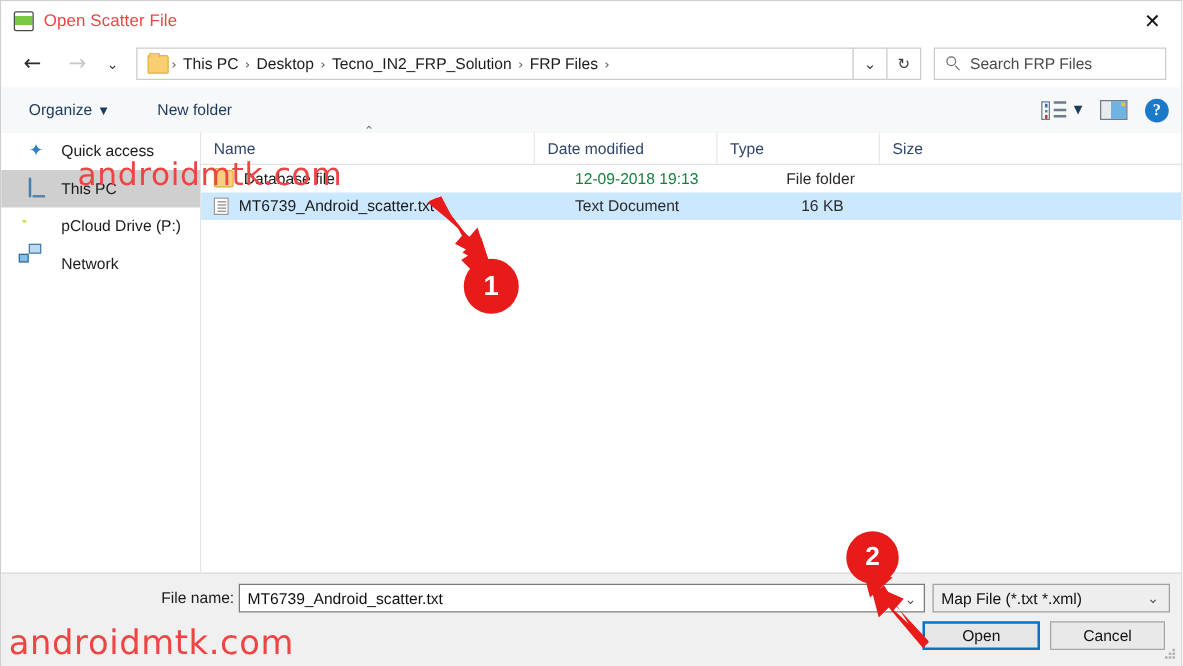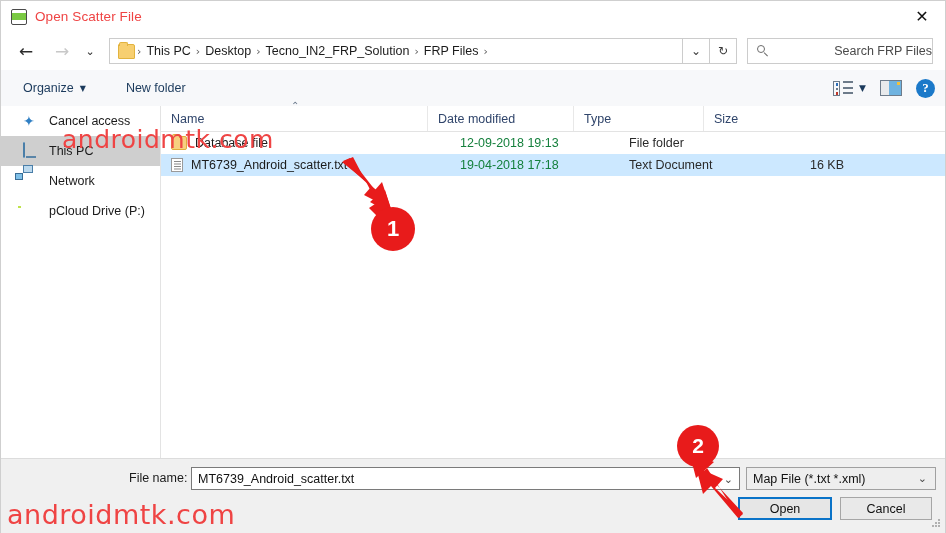--- a/index.html
+++ b/index.html
@@ -80,21 +80,21 @@
   }
   .nav-sq {
     width: 28px; height: 26px; border: 1px solid #cccccc; background: #ffffff;
     display: flex; align-items: center; justify-content: center;
     font-size: 12px; color: #3a3a3a; box-sizing: border-box; margin-left: -1px;
     font-family: "DejaVu Sans", sans-serif;
   }
   .searchbox {
     position: absolute; left: 746px; top: 37px; width: 186px; height: 26px;
     border: 1px solid #cccccc; background: #ffffff; box-sizing: border-box;
-    display: flex; align-items: center; justify-content: space-between;
+    display: flex; align-items: center;
   }
   .search-icon {
     margin-left: 9px; margin-right: 7px; width: 12px; height: 12px; position: relative;
   }
   .search-icon:before {
     content: ""; position: absolute; left: 0; top: 0; width: 8px; height: 8px;
     border: 1.3px solid #6d6d6d; border-radius: 50%; box-sizing: border-box;
   }
   .search-icon:after {
     content: ""; position: absolute; left: 7px; top: 7px; width: 5px; height: 1.3px;
@@ -359,33 +359,33 @@
       </span>
       <span class="view-caret">▼</span>
       <span class="pane-icon"></span>
       <span class="help-icon">?</span>
     </div>
   </div>
 
   <div class="sidebar">
     <div class="side-item">
       <span class="side-ico ico-star">✦</span>
-      <span>Cancel access</span>
+      <span>Quick access</span>
     </div>
     <div class="side-item selected">
       <span class="side-ico"><span class="ico-pc"></span></span>
       <span>This PC</span>
     </div>
     <div class="side-item">
+      <span class="side-ico"><span class="ico-drive"></span></span>
+      <span>pCloud Drive (P:)</span>
+    </div>
+    <div class="side-item">
       <span class="side-ico"><span class="ico-net"></span></span>
       <span>Network</span>
-    </div>
-    <div class="side-item">
-      <span class="side-ico"><span class="ico-drive"></span></span>
-      <span>pCloud Drive (P:)</span>
     </div>
   </div>
 
   <div class="filelist">
     <div class="col-header">
       <div class="col-h col-name">
         <span class="sort-caret">⌃</span>
         <span>Name</span>
       </div>
       <div class="col-h col-date">
@@ -407,21 +407,20 @@
       <div class="cell c-date">12-09-2018 19:13</div>
       <div class="cell c-type">File folder</div>
       <div class="cell c-size"></div>
     </div>
 
     <div class="row selected">
       <div class="cell c-name">
         <span class="ico-txt"></span>
         <span>MT6739_Android_scatter.txt</span>
       </div>
-      <div class="cell c-date">19-04-2018 17:18</div>
       <div class="cell c-type">Text Document</div>
       <div class="cell c-size">16 KB</div>
     </div>
   </div>
 
   <div class="bottom"></div>
 
   <div class="fname-label">File name:</div>
   <div class="fname-input">
     <span class="fname-value">MT6739_Android_scatter.txt</span>

